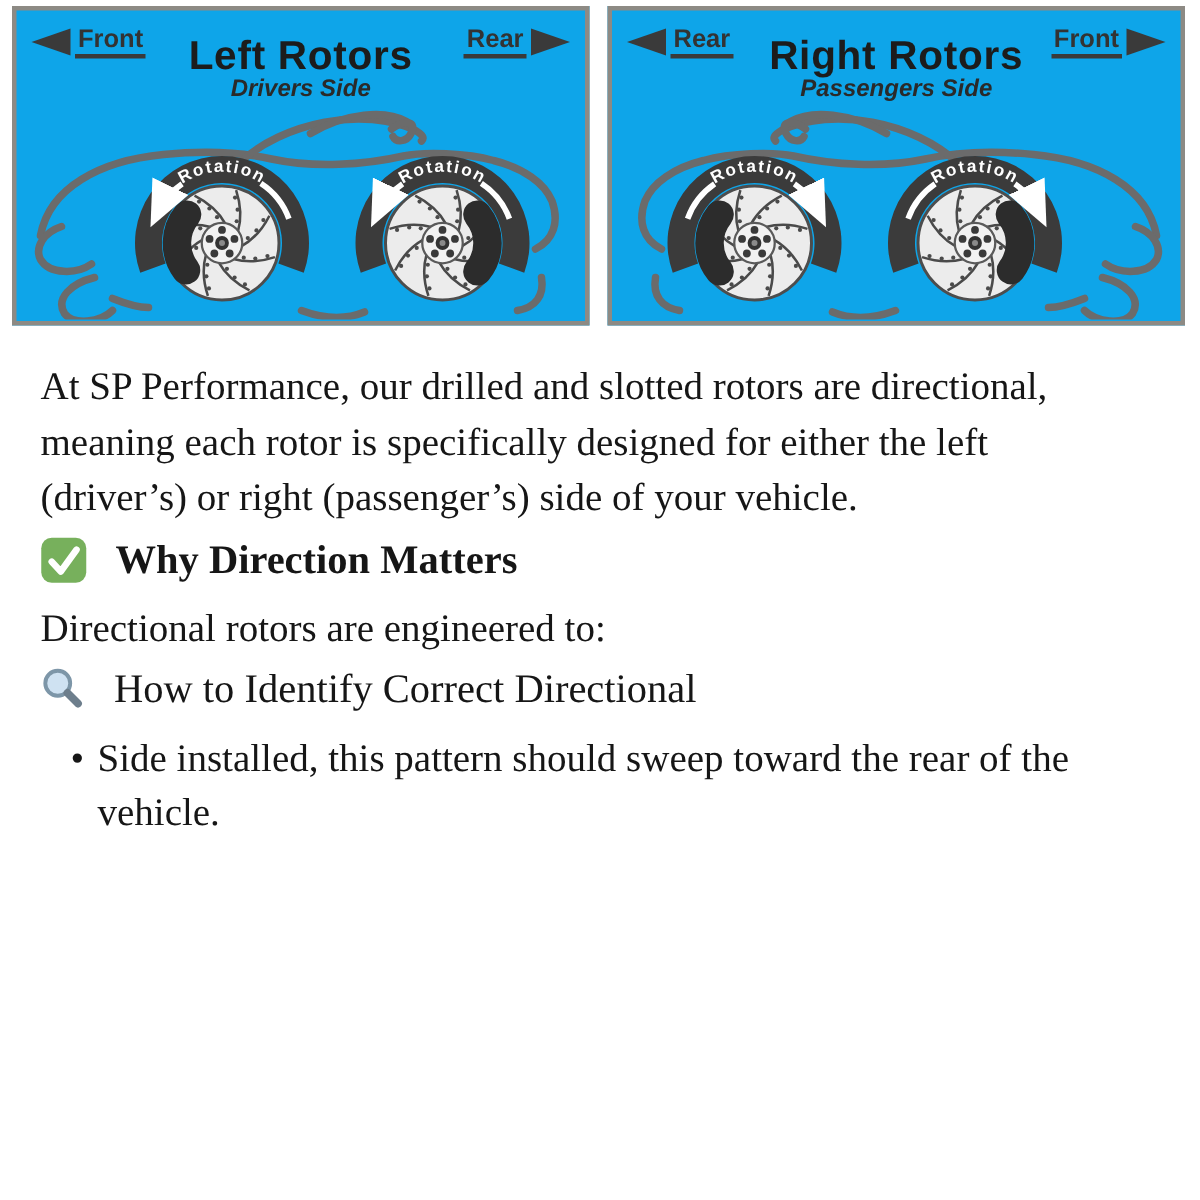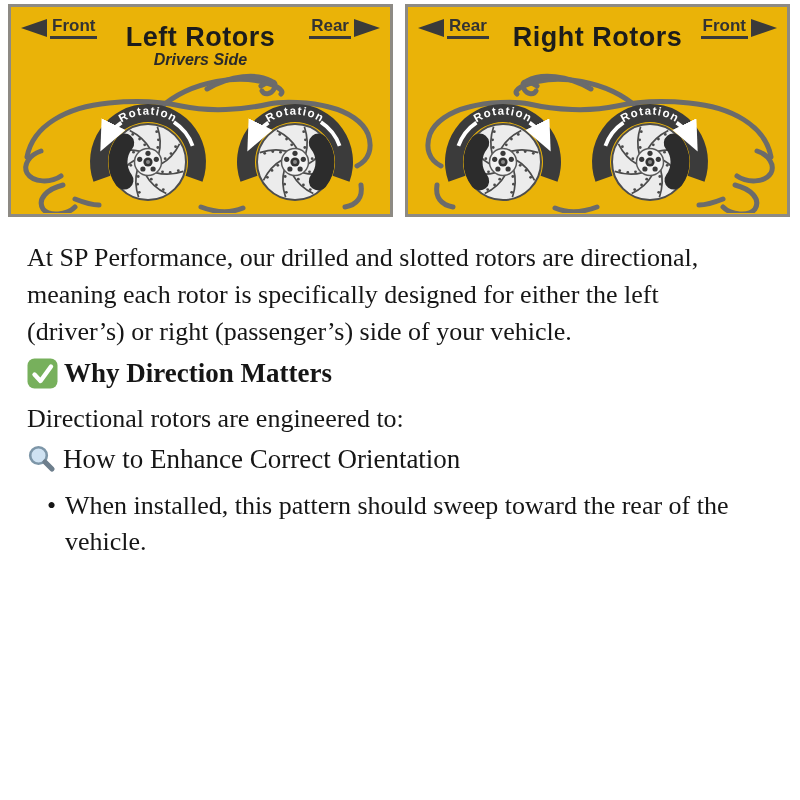--- a/index.html
+++ b/index.html
@@ -1,39 +1,39 @@
 <!DOCTYPE html>
 <html><head>
 <meta charset="utf-8">
 <style>
   html,body{margin:0;padding:0;background:#ffffff;}
   body{width:800px;height:800px;overflow:hidden;font-family:"Liberation Serif",serif;color:#161616;}
 
   
   .diagram{display:flex;gap:12px;padding:4px 10px 0 8px;}
-  .panel{width:385px;height:213px;border:3px solid #8d8a84;box-sizing:border-box;background:#eab308;position:relative;}
+  .panel{width:385px;height:213px;border:3px solid #8d8a84;box-sizing:border-box;background:#0ea5e9;position:relative;}
   .panel-header{height:54px;position:relative;font-family:"Liberation Sans",sans-serif;}
   .titles{text-align:center;padding-top:16px;}
   .panel-title{font-size:27px;font-weight:bold;color:#1c1c1c;line-height:28px;letter-spacing:0.5px;}
   .panel-subtitle{font-size:16px;font-weight:bold;font-style:italic;color:#2a2a2a;line-height:18px;text-align:center;}
   .dir{position:absolute;top:10px;display:flex;align-items:center;gap:3px;}
   .dir-left{left:10px;}
   .dir-right{right:10px;}
   .dir-label{font-size:17px;font-weight:bold;color:#333;border-bottom:3px solid #3a3a3a;padding:0 2px 1px 2px;line-height:18px;}
   .tri{width:0;height:0;display:inline-block;}
   .tri-left{border-top:9px solid transparent;border-bottom:9px solid transparent;border-right:26px solid #3a3a3a;}
   .tri-right{border-top:9px solid transparent;border-bottom:9px solid transparent;border-left:26px solid #3a3a3a;}
   .car-svg{display:block;width:379px;height:152px;}
   .car-line{stroke:#6b6b6b;stroke-width:5;fill:none;stroke-linecap:round;stroke-linejoin:round;}
   .rot-text{font-family:"Liberation Sans",sans-serif;font-weight:bold;font-size:11.5px;fill:#ffffff;letter-spacing:1.2px;}
 
   
   .article{padding:0 9px 0 27px;}
   .intro{font-size:26px;line-height:37px;margin:22px 0 0 0;white-space:pre-wrap;}
-  h2{font-size:27px;line-height:34px;margin:6px 0 12px 0;display:flex;align-items:center;gap:6px;}
+  h2{font-size:27px;line-height:34px;margin:6px 0 12px 0;display:flex;align-items:center;gap:19px;}
   h2.h-bold{font-weight:bold;}
   h2.h-normal{font-weight:normal;}
   .lead{font-size:26px;line-height:34px;margin:4px 0 0 0;}
   ul.bullets{list-style:none;margin:9px 0 14px 0;padding:0;}
   ul.bullets li{position:relative;padding-left:38px;font-size:26px;line-height:36px;white-space:pre-wrap;}
   ul.bullets li::before{content:"\2022";position:absolute;left:20px;top:0;font-size:26px;}
   .emoji{display:inline-flex;flex:0 0 auto;}
 </style>
 </head>
 <body>
@@ -175,20 +175,21 @@
   </section>
 
   <section class="panel">
     <div class="panel-header">
       <div class="dir dir-left">
         <span class="tri tri-left"></span>
         <span class="dir-label">Rear</span>
       </div>
       <div class="titles">
         <div class="panel-title">Right Rotors</div>
+        <div class="panel-subtitle">Passengers Side</div>
       </div>
       <div class="dir dir-right">
         <span class="dir-label">Front</span>
         <span class="tri tri-right"></span>
       </div>
     </div>
     <svg class="car-svg" id="car1" viewBox="0 0 379 152">
         <g transform="translate(379 0) scale(-1 1)">
           <path d="M 16 96 C 22 64 56 46 98 42 C 128 39 152 41 170 45 C 198 51 232 49 258 43 C 272 40 300 41 318 46 C 338 51 352 61 357 73 C 362 87 358 99 346 105" class="car-line"></path>
           <path d="M 148 48 C 178 20 232 10 266 26 C 271 29 272 31 270 33" class="car-line"></path>
@@ -328,21 +329,21 @@
   <p class="lead">Directional rotors are engineered to:</p>
 
 
   <h2 class="h-normal">
     <span class="emoji">
       <svg width="30" height="30" viewBox="0 0 30 30">
         <circle cx="11.5" cy="11.5" r="8.3" fill="#cfe2f2" stroke="#7d96a8" stroke-width="2.6"></circle>
         <line x1="18" y1="18" x2="25" y2="25" stroke="#6d7e8c" stroke-width="5.2" stroke-linecap="round"></line>
       </svg>
     </span>
-    <span>How to Enhance Correct Orientation</span>
+    <span>How to Identify Correct Directional</span>
   </h2>
 
   <ul class="bullets">
-    <li>When installed, this pattern should sweep toward the rear of the
+    <li>Side installed, this pattern should sweep toward the rear of the
 vehicle.</li>
   </ul>
 
 </main>
 
 </body></html>

